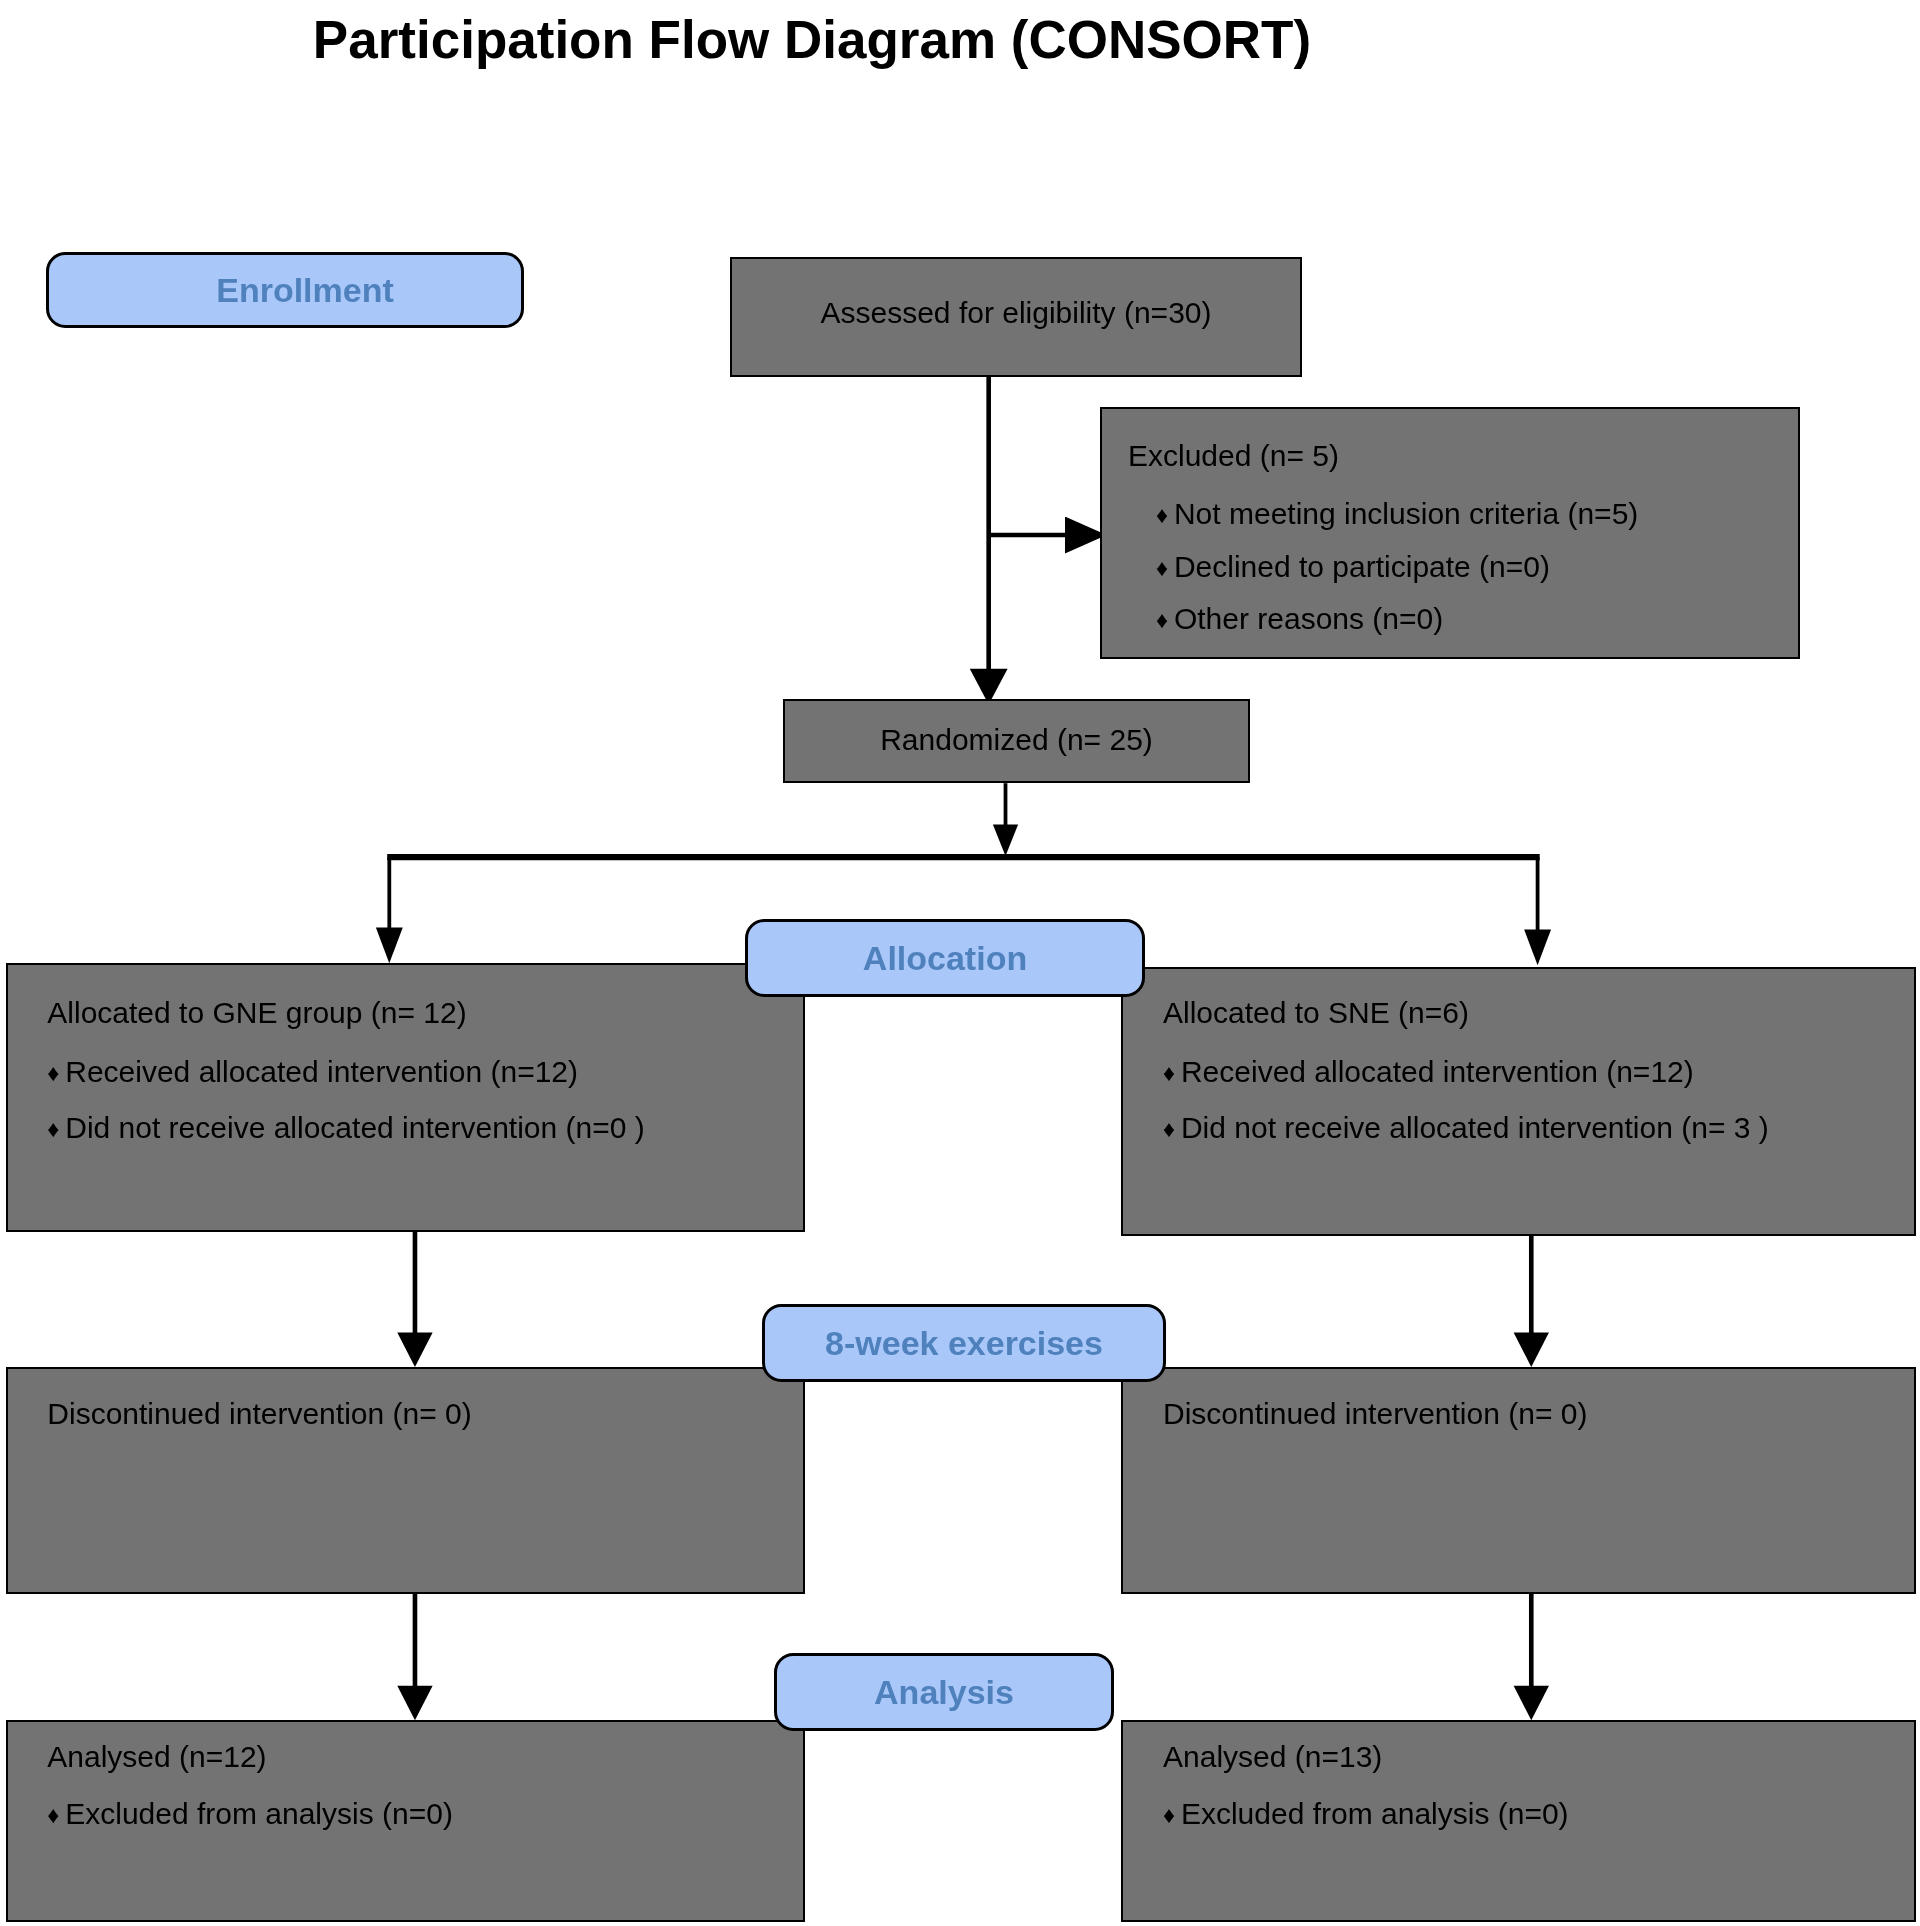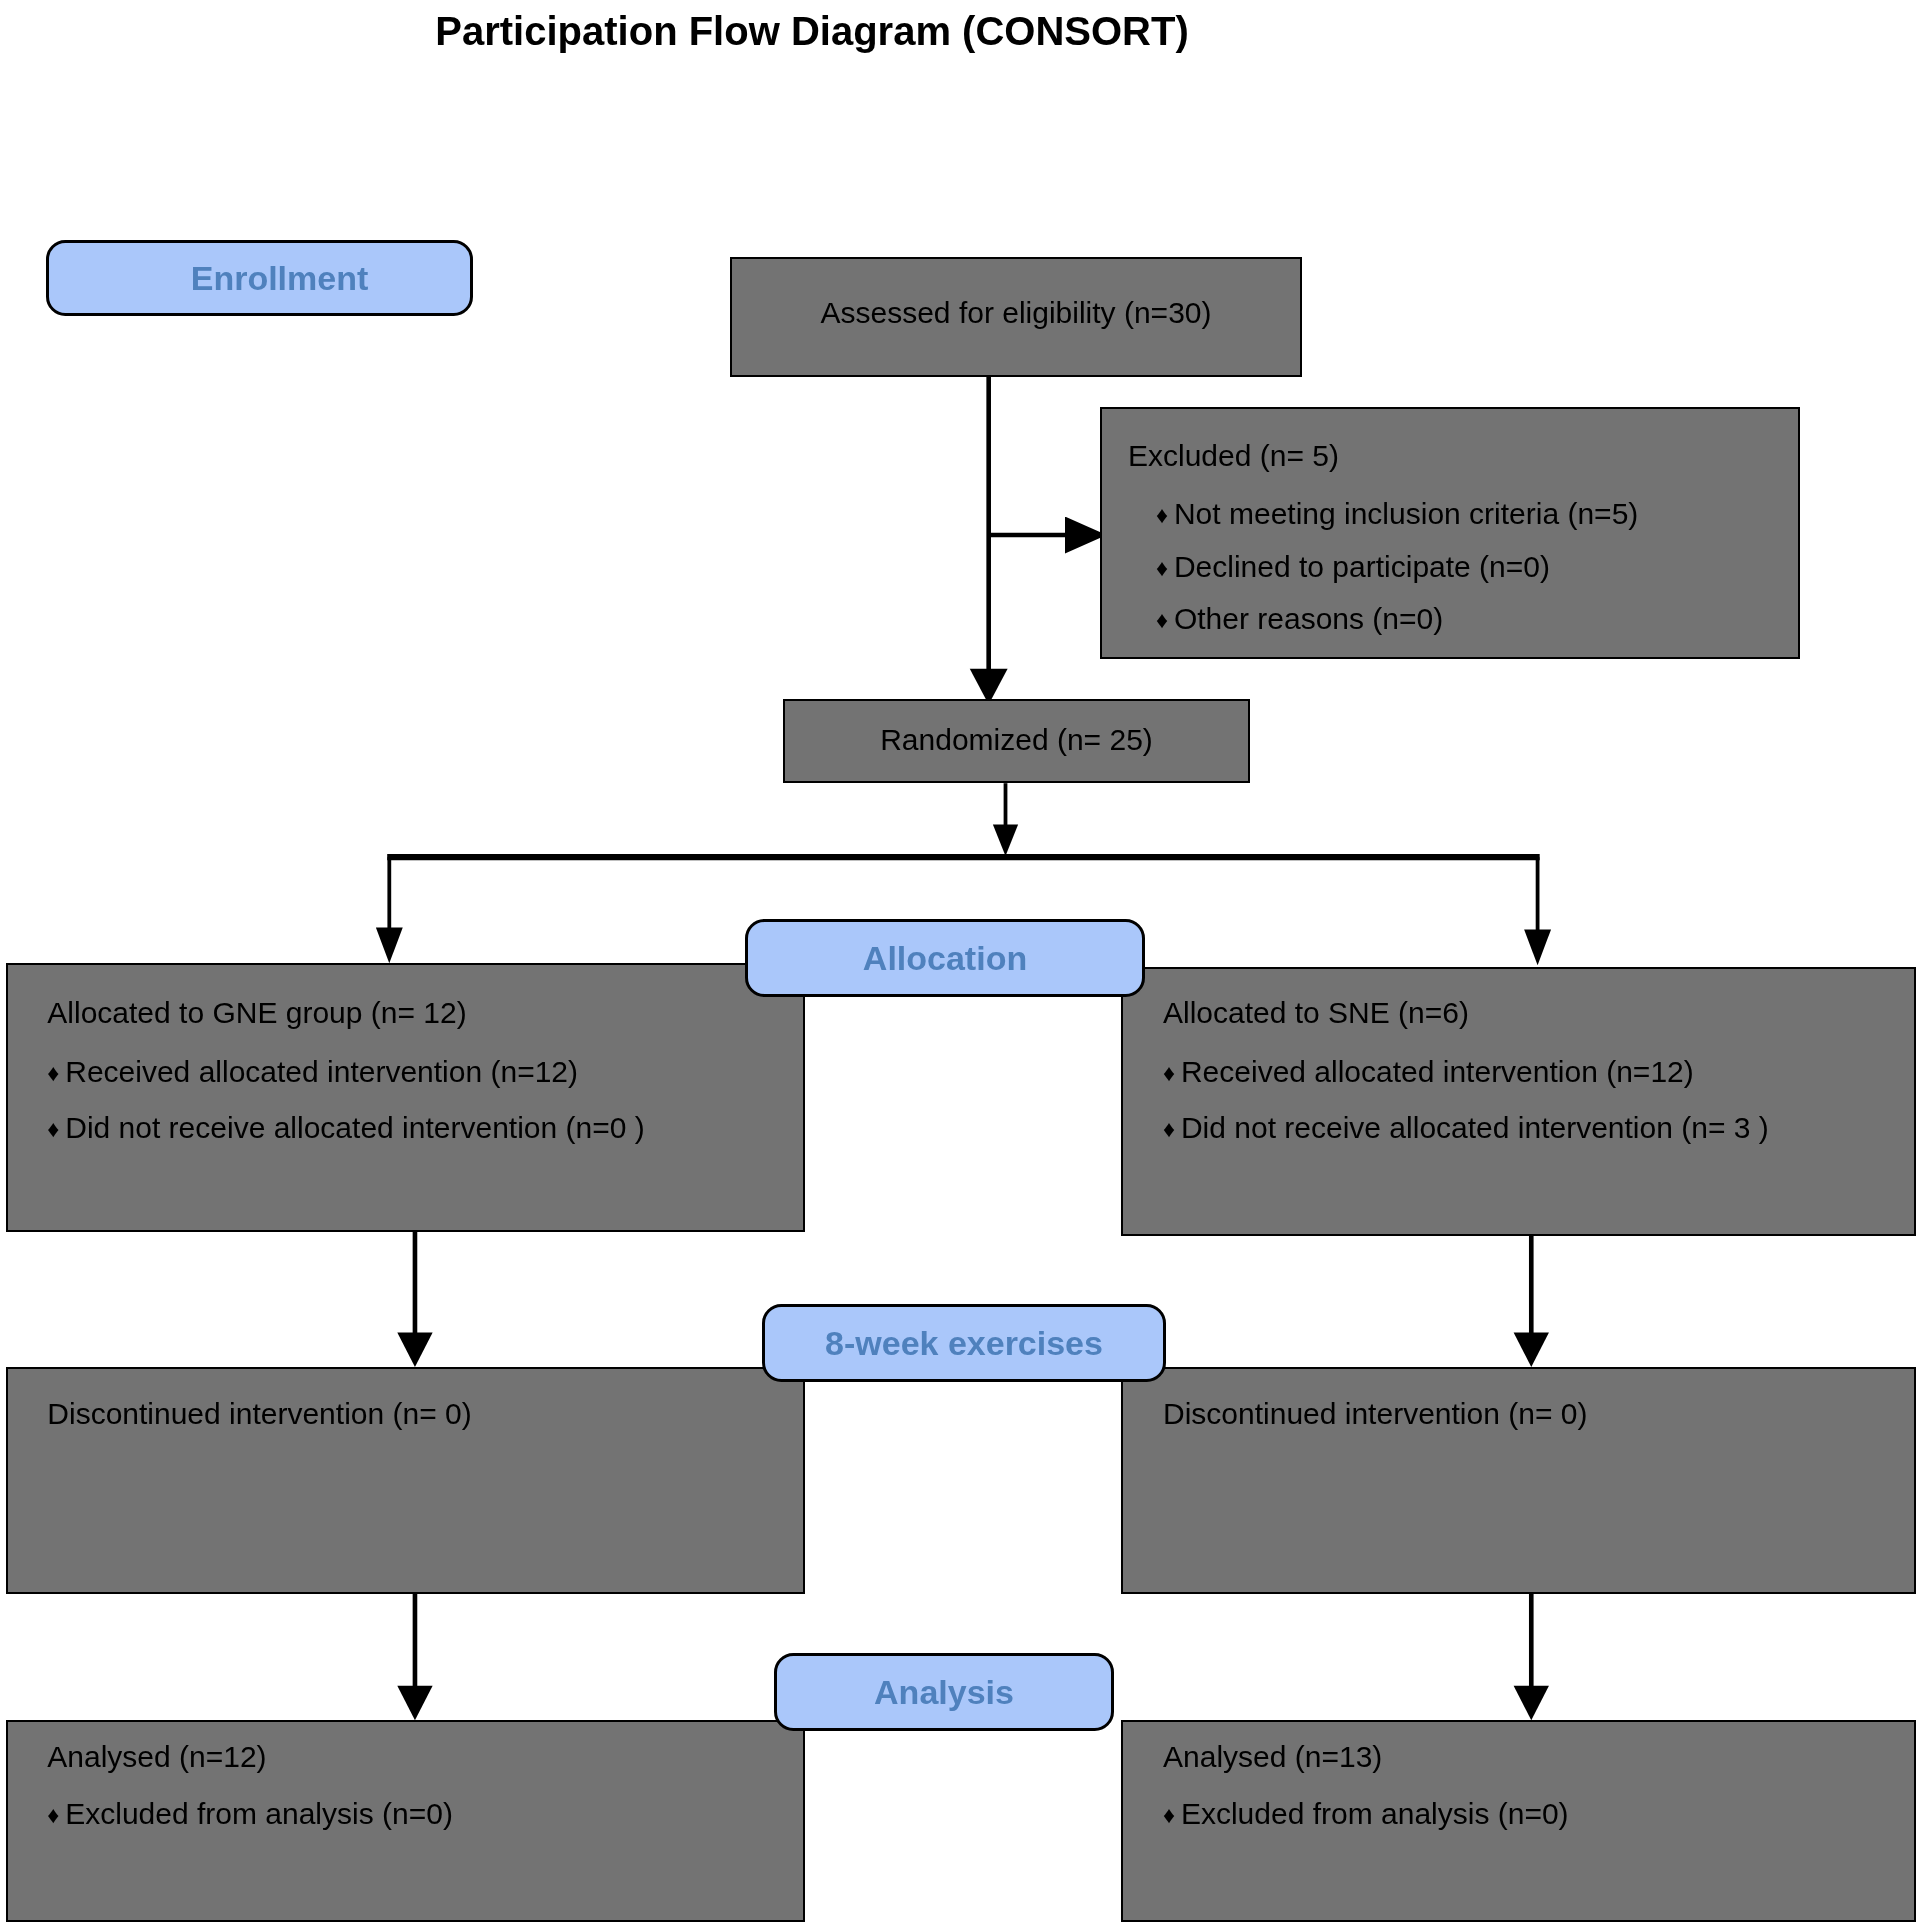--- a/index.html
+++ b/index.html
@@ -23,21 +23,21 @@
     top: 0;
     width: 1921px;
     height: 1926px;
   }
   .page-title {
     position: absolute;
     left: 0;
     top: 9.3px;
     width: 1624px;
     text-align: center;
-    font-size: 40px;
+    font-size: 53px;
     font-weight: bold;
     color: #000000;
     letter-spacing: 0px;
     white-space: nowrap;
   }
   .node-box {
     position: absolute;
     box-sizing: border-box;
     background: #737373;
     border: 2.9px solid #000000;
@@ -180,21 +180,21 @@
     </div>
   </div>
 
   <div class="node-box" style="left:1121px; top:1720px; width:795px; height:202px;">
     <div class="node-text" style="top:20px; left:40px;">Analysed (n=13)</div>
     <div class="bullet-line" style="top:75px; left:40px;">
       <span class="bullet-glyph">♦</span><span>Excluded from analysis (n=0)</span>
     </div>
   </div>
 
-  <div class="stage-badge" style="left:46px; top:240px; width:427px; height:76px;padding-left:40px;">Enrollment</div>
+  <div class="stage-badge" style="left:46px; top:252px; width:478px; height:76px;padding-left:40px;">Enrollment</div>
 
   <div class="stage-badge" style="left:745px; top:919px; width:400px; height:78px;">Allocation</div>
 
   <div class="stage-badge" style="left:762px; top:1304px; width:404px; height:78px;">8-week exercises</div>
 
   <div class="stage-badge" style="left:774px; top:1653px; width:340px; height:78px;">Analysis</div>
 
 </div>
 
 

